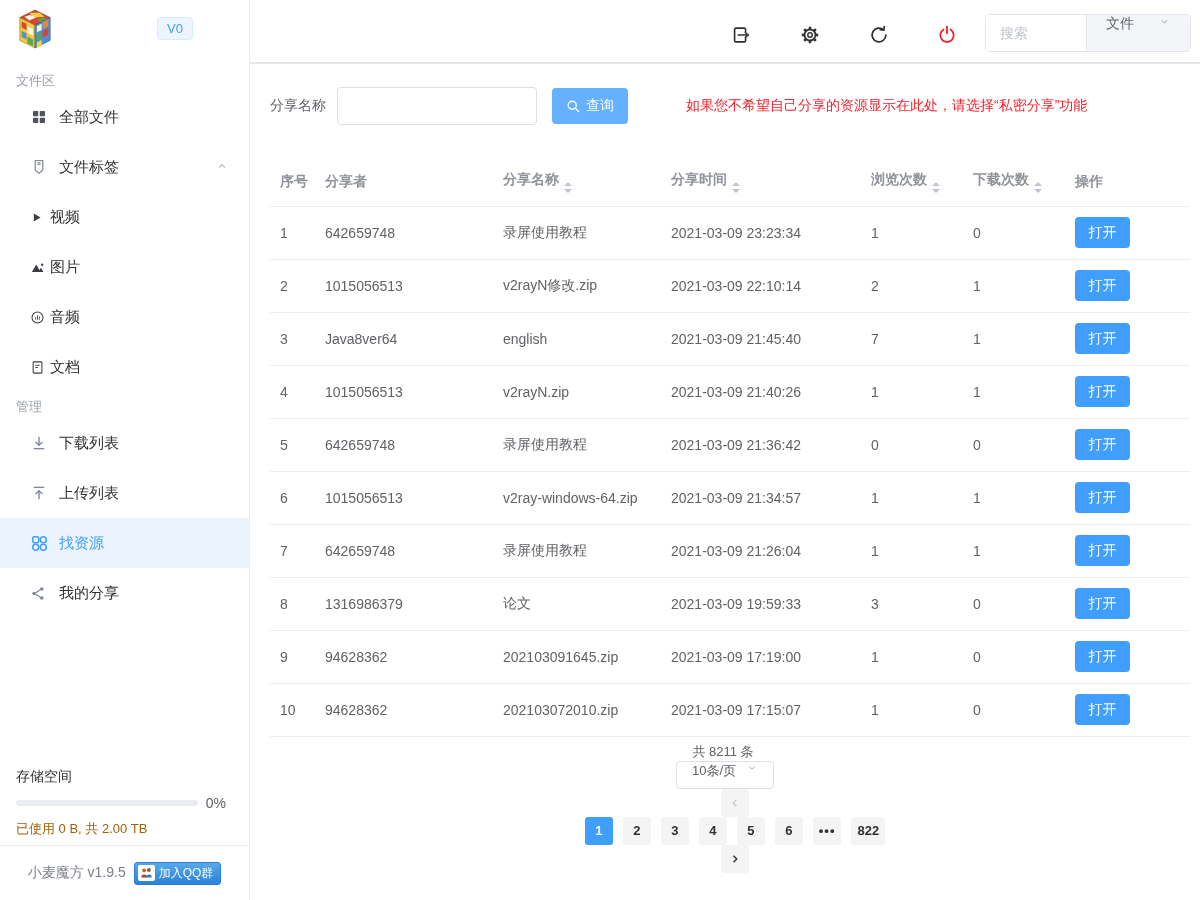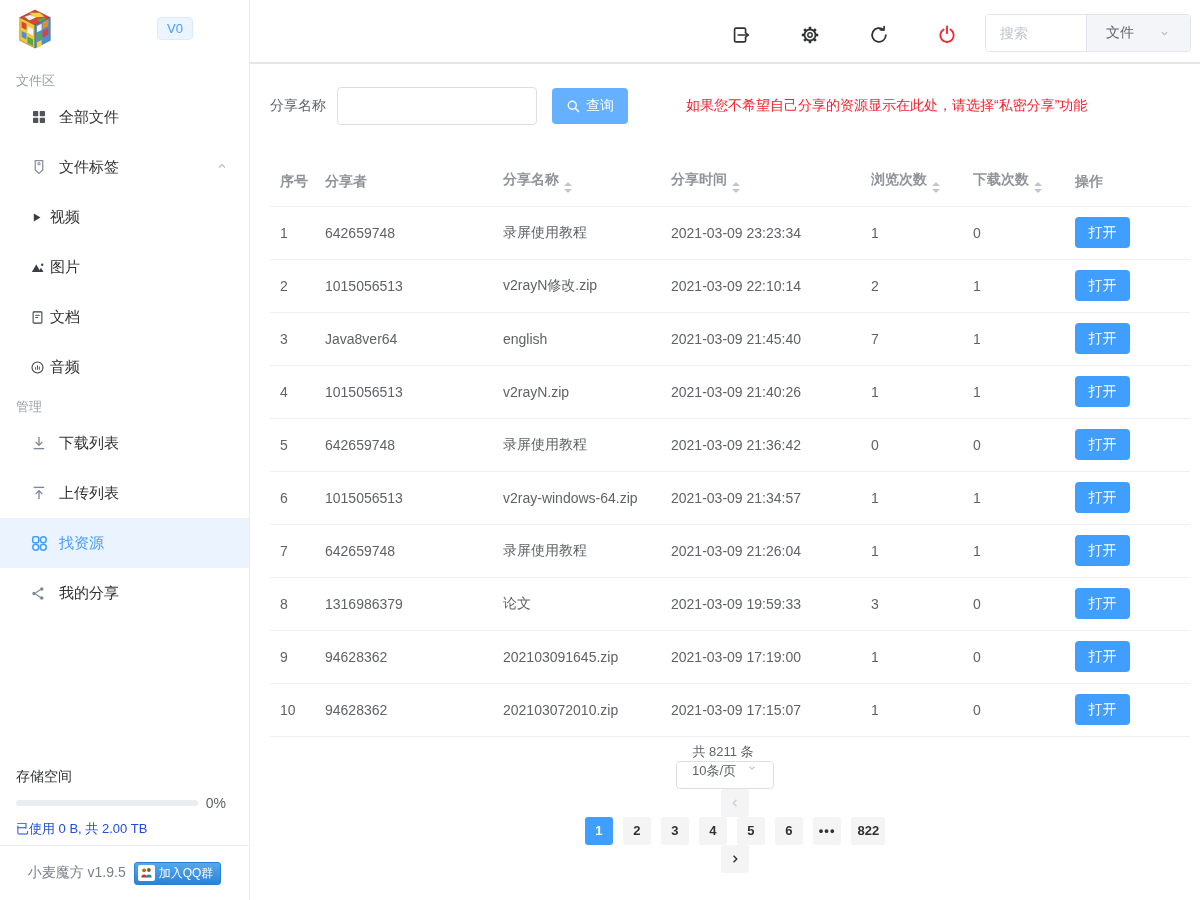--- a/index.html
+++ b/index.html
@@ -22,40 +22,40 @@
   .menu-item.sub { }
   .menu-item.sub .mi-icon { width:15px; height:15px; margin-right:5px; }
   .menu-item.active { background:#eaf3fe; color:#409eff; }
   .menu-item .chev { margin-left:auto; margin-right:20px; }
   .mgmt-gap { margin-top:4px; }
   .storage { position:absolute; left:16px; top:768px; width:210px; }
   .storage-title { font-size:14px; color:#303133; margin-bottom:9px; }
   .storage-bar-row { display:flex; align-items:center; }
   .storage-track { width:182px; height:6px; background:#e9edf2; border-radius:3px; }
   .storage-pct { margin-left:8px; font-size:14px; color:#606266; }
-  .storage-usage { margin-top:9px; font-size:13px; color:#1d4ed8; }
+  .storage-usage { margin-top:9px; font-size:13px; color:#a16207; }
   .sidebar-footer { position:absolute; left:0; bottom:0; width:249px; height:55px;
     border-top:1px solid #ececec; display:flex; align-items:center; justify-content:center; gap:8px; }
   .app-version { font-size:14px; color:#7b7f88; }
   .qq-btn { display:flex; align-items:flex-start; gap:4px; background:linear-gradient(#56a9e9,#2b82d8);
     border:1px solid #2b7fd4; border-radius:3px; padding:2px 7px 2px 3px; color:#fff; font-size:12px; cursor:pointer; }
   .qq-btn .qq-ic { background:#fff; border-radius:2px; width:17px; height:16px; display:flex; align-items:center; justify-content:center; }
 
   
   .topbar { position:absolute; left:250px; top:0; width:950px; height:64px; background:#fff;
     border-bottom:2px solid #e6e6e6; }
   .tb-icon { position:absolute; top:24px; width:22px; height:22px; cursor:pointer; }
   .tb-logout { left:480px; } .tb-gear { left:549px; } .tb-refresh { left:618px; } .tb-power { left:686px; }
   .search-group { position:absolute; left:735px; top:14px; width:206px; height:38px;
     border:1px solid #e2e6ec; border-radius:4px; display:flex; overflow:hidden; background:#fff; }
   .search-input { flex:1; border:none; outline:none; padding:0 14px; font-size:14px; color:#606266;
     font-family:inherit; min-width:0; }
   .search-input::placeholder { color:#c0c4cc; }
   .search-type { width:104px; background:#f3f5f8; border-left:1px solid #e2e6ec; display:flex;
-    align-items:center; justify-content:center; gap:24px; font-size:14px; color:#5f6672; cursor:pointer; }
+    justify-content:center; gap:24px; font-size:14px; color:#5f6672; cursor:pointer; }
 
   
   .main { position:absolute; left:250px; top:65px; width:950px; }
   .filter-row { display:flex; align-items:center; padding:22px 0 0 20px; }
   .filter-label { font-size:14px; color:#5f6368; margin-right:11px; }
   .share-input { width:200px; height:38px; border:1px solid #dcdfe6; border-radius:4px;
     padding:0 12px; font-size:14px; outline:none; font-family:inherit; }
   .query-btn { margin-left:15px; height:36px; width:76px; border:none; border-radius:4px;
     background:#66b1ff; color:#fff; font-size:14px; display:flex; align-items:center;
     justify-content:center; gap:5px; cursor:pointer; font-family:inherit; }
@@ -158,38 +158,38 @@
             <polygon points="13.5,19 17.5,12.5 21.5,19"></polygon>
             <circle cx="19.5" cy="7.5" r="1.9"></circle>
           </svg>
       </span>
       <span>图片</span>
     </div>
 
     <div class="menu-item sub">
       <span class="mi-icon">
         <svg width="15" height="15" viewBox="0 0 24 24" fill="none" stroke="#3a3d42" stroke-width="1.7">
-            <rect x="5" y="3" width="14" height="18" rx="1.5"></rect>
-            <line x1="8.5" y1="8.5" x2="15.5" y2="8.5" stroke-width="1.5"></line>
-            <line x1="8.5" y1="12" x2="13" y2="12" stroke-width="1.5"></line>
-          </svg>
-      </span>
-      <span>文档</span>
-    </div>
-
-    <div class="menu-item sub">
-      <span class="mi-icon">
-        <svg width="15" height="15" viewBox="0 0 24 24" fill="none" stroke="#3a3d42" stroke-width="1.7">
             <circle cx="12" cy="12" r="8.8"></circle>
             <line x1="9" y1="11.5" x2="9" y2="15.5" stroke-width="1.4"></line>
             <line x1="12" y1="8.5" x2="12" y2="15.5" stroke-width="1.4"></line>
             <line x1="15" y1="10.5" x2="15" y2="15.5" stroke-width="1.4"></line>
           </svg>
       </span>
       <span>音频</span>
+    </div>
+
+    <div class="menu-item sub">
+      <span class="mi-icon">
+        <svg width="15" height="15" viewBox="0 0 24 24" fill="none" stroke="#3a3d42" stroke-width="1.7">
+            <rect x="5" y="3" width="14" height="18" rx="1.5"></rect>
+            <line x1="8.5" y1="8.5" x2="15.5" y2="8.5" stroke-width="1.5"></line>
+            <line x1="8.5" y1="12" x2="13" y2="12" stroke-width="1.5"></line>
+          </svg>
+      </span>
+      <span>文档</span>
     </div>
 
     <div class="section-label mgmt-gap">管理</div>
 
     <div class="menu-item">
       <span class="mi-icon">
         <svg width="18" height="18" viewBox="0 0 24 24" fill="none" stroke="#7d8694" stroke-width="1.8">
             <line x1="5" y1="19.5" x2="19" y2="19.5"></line>
             <line x1="12" y1="4" x2="12" y2="14.5"></line>
             <polyline points="7.5,10.5 12,15 16.5,10.5"></polyline>

